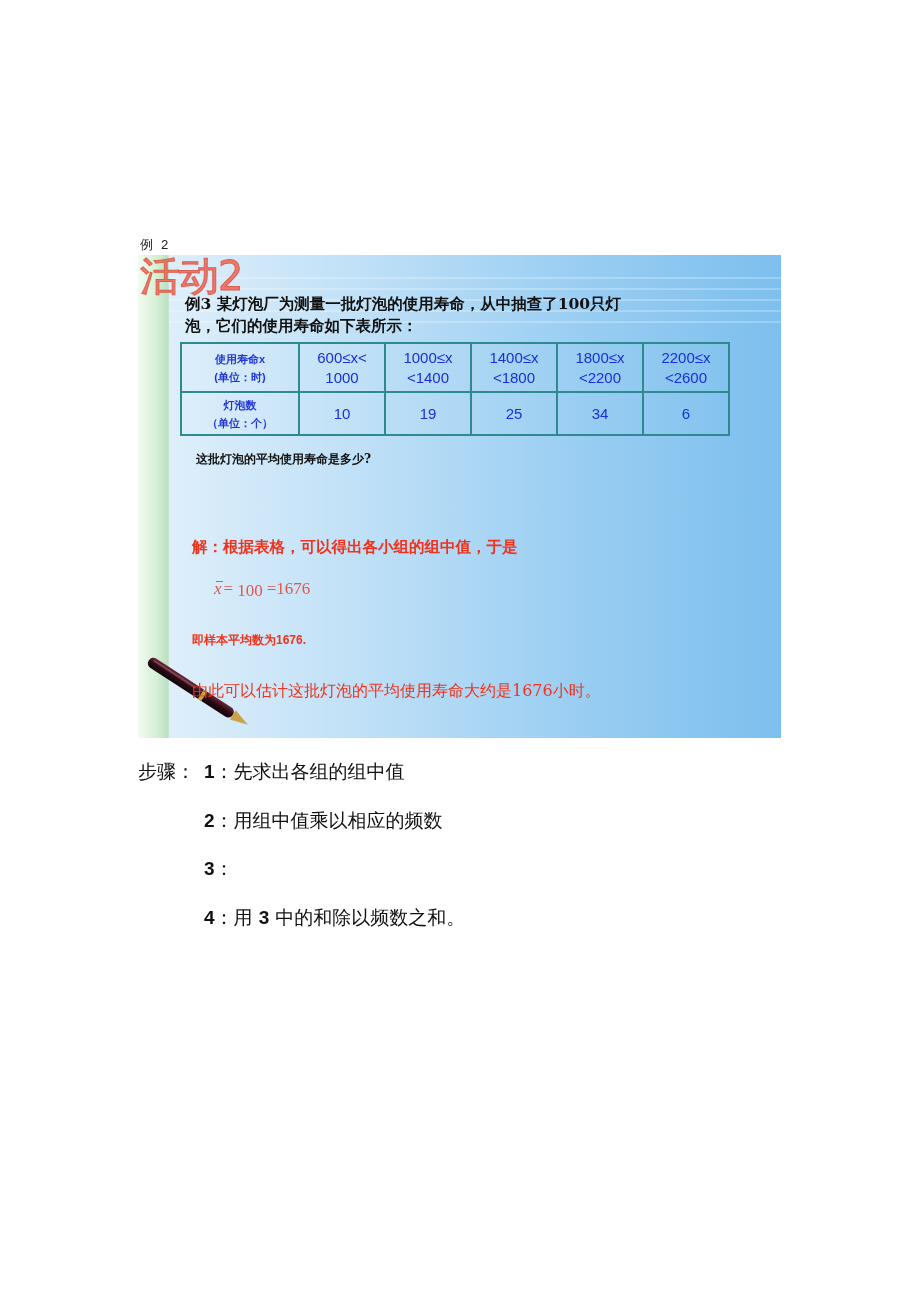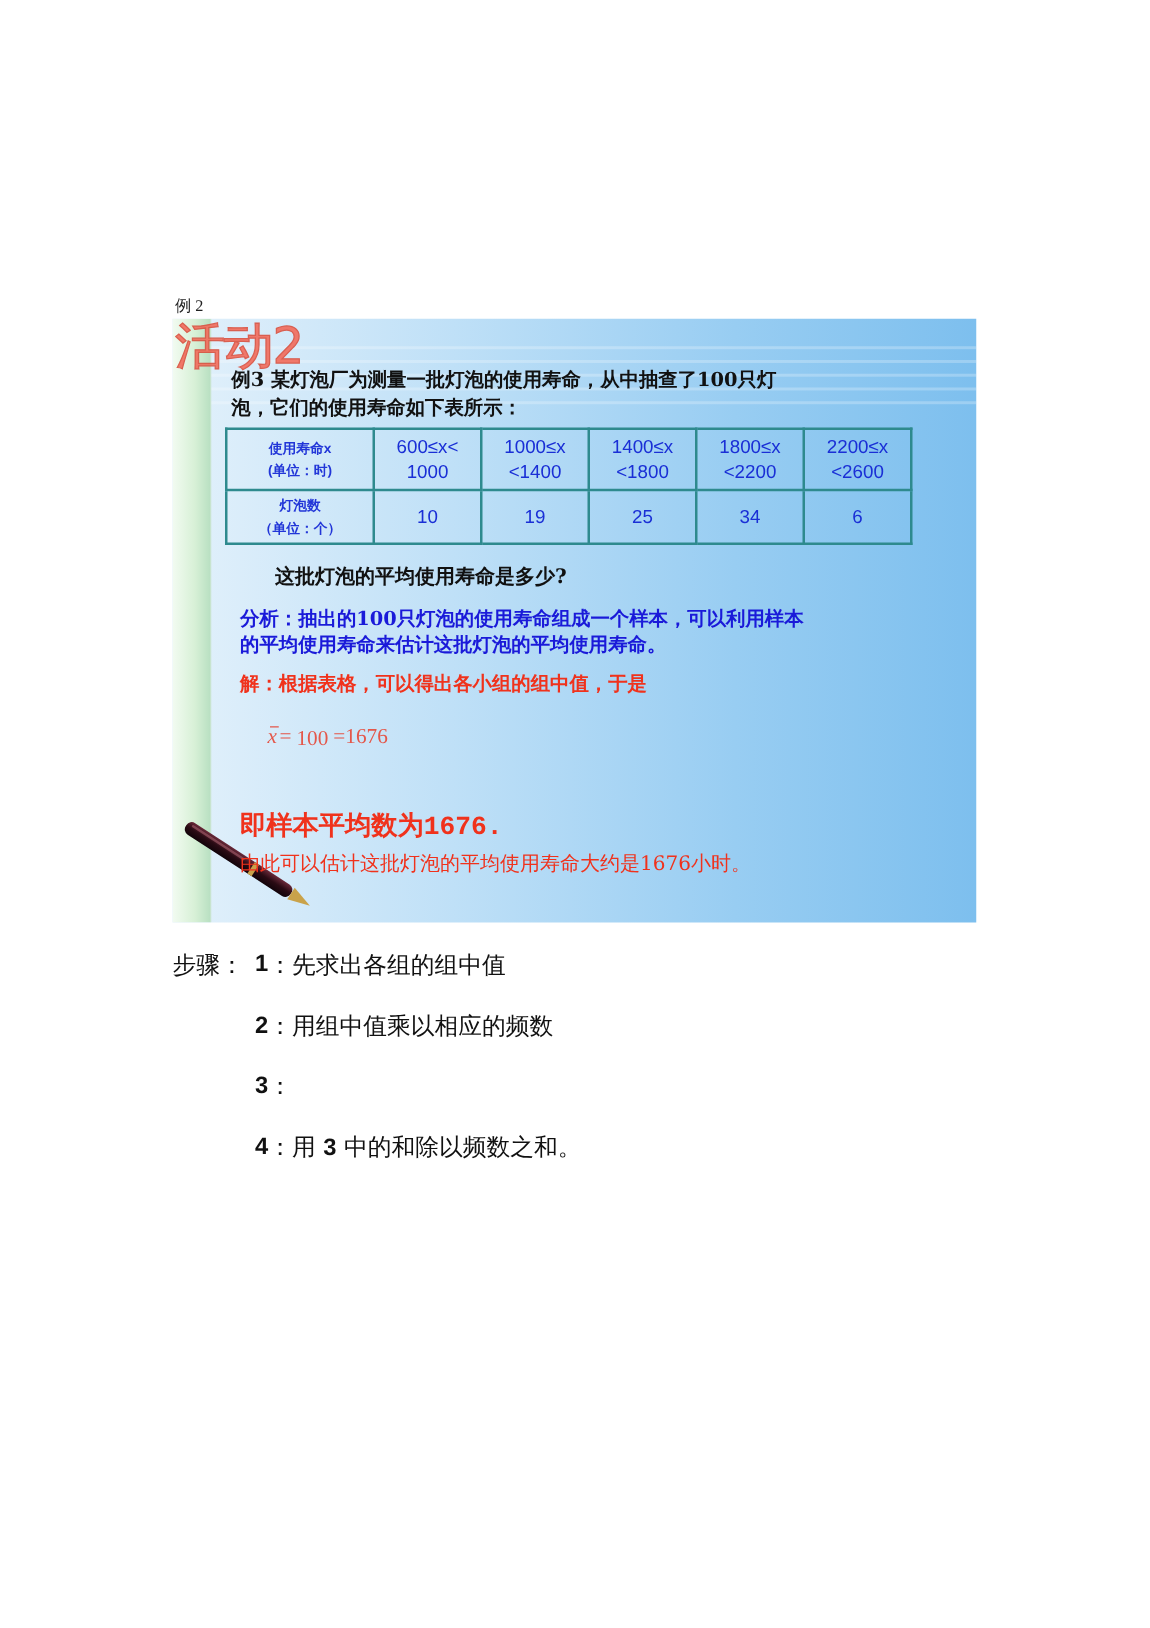--- a/index.html
+++ b/index.html
@@ -13,21 +13,21 @@
       position: relative;
       overflow: hidden;
       font-family: "DejaVu Sans", "Liberation Sans", sans-serif;
     }
     .example-label {
       position: absolute;
       left: 140px;
       top: 236px;
       font-size: 13px;
       color: #222;
-      font-family: Liberation Serif, serif;
+      font-family: Liberation Mono, monospace;
     }
     .slide {
       position: absolute;
       left: 138px;
       top: 255px;
       width: 643px;
       height: 483px;
       overflow: hidden;
       background: linear-gradient(90deg, #e3f1fb 0%, #bfe0f7 35%, #98cdf2 70%, #7dbfee 100%);
     }
@@ -95,25 +95,24 @@
       font-weight: bold;
       color: #2236d8;
       border-radius: 15px;
     }
     table.data-table td.c { width: 84px; }
     table.data-table td.c2 { width: 84px; }
     .question {
       position: absolute;
       left: 58px;
       top: 196px;
-      font-size: 16px;
+      font-size: 12px;
       font-weight: bold;
       color: #111;
       font-family: "DejaVu Serif", "Liberation Serif", serif;
-      margin-left: 24px;
     }
     .analysis {
       position: absolute;
       left: 54px;
       top: 229px;
       width: 540px;
       font-size: 15.5px;
       font-weight: bold;
       color: #1a1ad9;
       line-height: 21px;
@@ -162,25 +161,25 @@
       border-bottom: 1px solid #e4574a;
       white-space: nowrap;
     }
     .frac .den {
       padding-top: 4px;
       text-align: right;
     }
     .result-1 {
       position: absolute;
       left: 54px;
-      top: 391px;
-      font-size: 21px;
+      top: 377px;
+      font-size: 12px;
       font-weight: bold;
       color: #f0321c;
-      font-family: Liberation Mono, monospace;
+      font-family: Liberation Sans, sans-serif;
     }
     .result-2 {
       position: absolute;
       left: 54px;
       top: 426px;
       font-size: 16px;
       font-weight: normal;
       color: #f0321c;
       font-family: "DejaVu Serif", "Liberation Serif", serif;
     }
@@ -269,24 +268,20 @@
       <td class="c2">19</td>
       <td class="c2">25</td>
       <td class="c2">34</td>
       <td class="c2">6</td>
     </tr>
   </tbody>
     </table>
 
   <div class="question">这批灯泡的平均使用寿命是多少?</div>
 
-  <div class="analysis">
-    <div>分析：抽出的100只灯泡的使用寿命组成一个样本，可以利用样本</div>
-    <div>的平均使用寿命来估计这批灯泡的平均使用寿命。</div>
-  </div>
 
   <div class="solution">解：根据表格，可以得出各小组的组中值，于是</div>
 
   <div class="formula">
     <span class="xbar">x</span>
     <span>=</span>
     <span class="frac">
       <span class="den">100</span>
     </span>
     <span>=1676</span>

